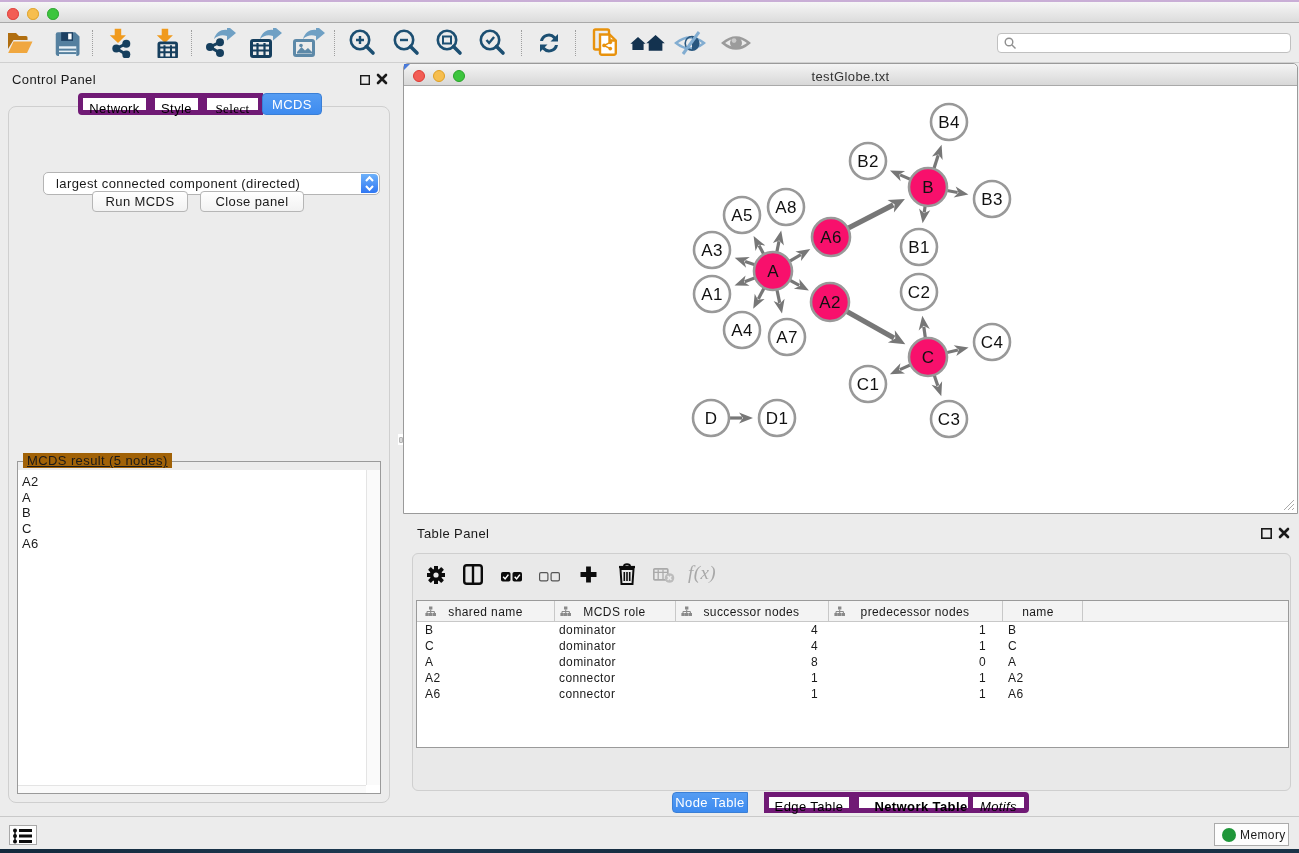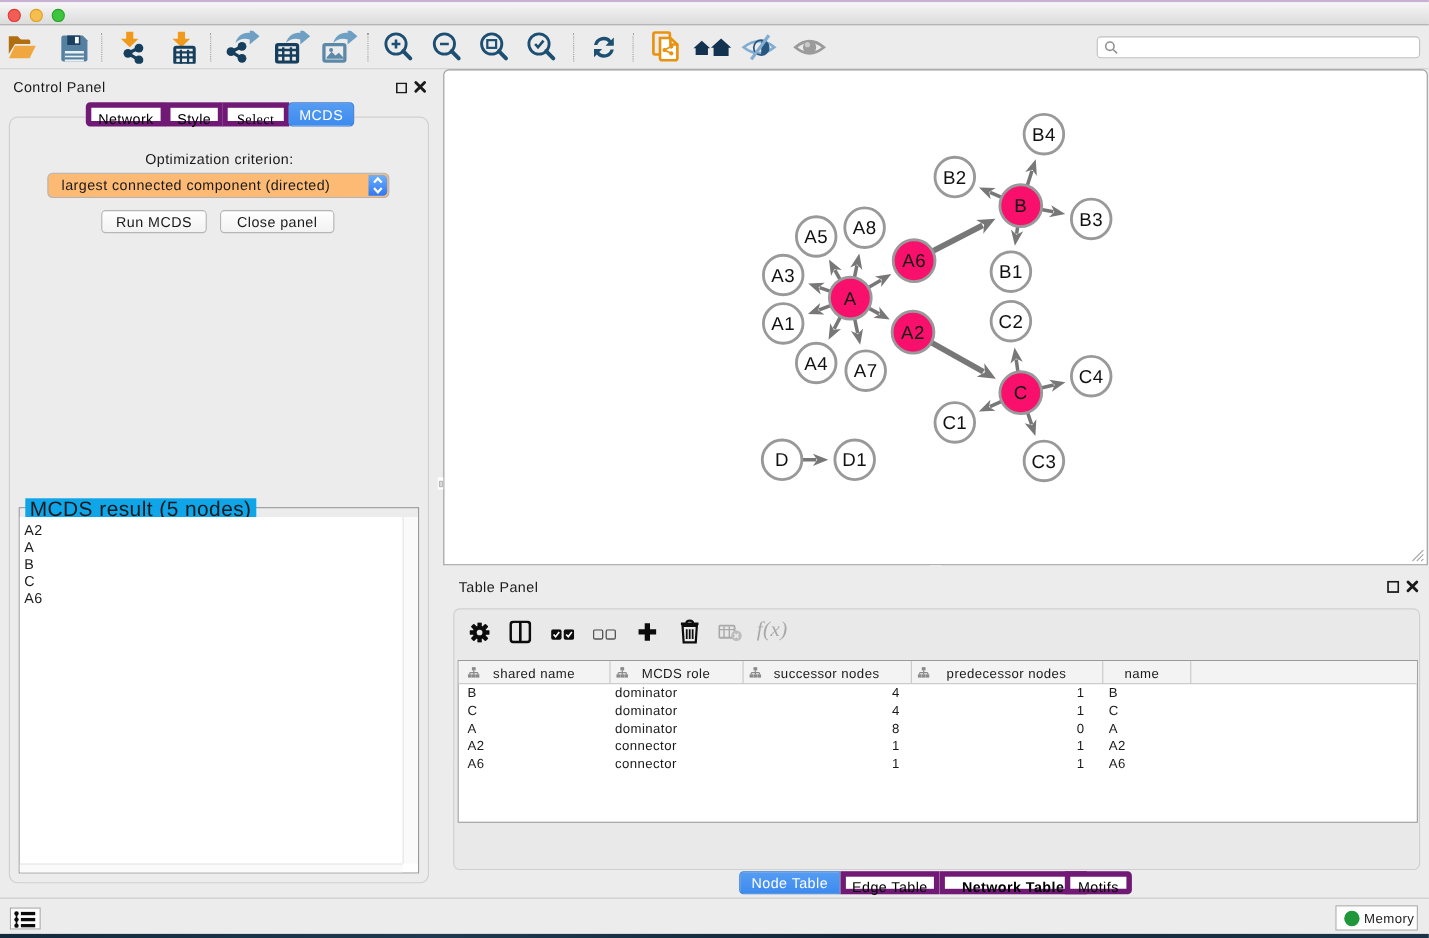--- a/index.html
+++ b/index.html
@@ -163,46 +163,54 @@
       <path d="M2 2 L10 10 M10 2 L2 10" stroke="#1a1a1a" stroke-width="2.6" stroke-linecap="round"></path>
     </svg>
 
   <div class="abs" style="left:8px;top:42px;width:382px;height:697px;background:#ECECEC;border:1px solid #cfcfcf;border-radius:8px;"></div>
 
   <div class="tab" style="left:78px;top:29px;width:73px;height:22px;line-height:21px;border-radius:4px 0 0 4px;">Network</div>
   <div class="tab" style="left:150px;top:29px;width:53px;height:22px;line-height:21px;">Style</div>
   <div class="tab" style="left:202px;top:29px;width:61px;height:22px;line-height:21px;font-family:Liberation Serif, serif;">Select</div>
   <div class="tab seltab" style="left:262px;top:29px;width:60px;height:22px;line-height:21px;border-radius:4px;">MCDS</div>
 
-  <div class="abs" style="left:0;top:73px;width:399px;text-align:center;font-size:13px;">Optimization criterion:</div>
-
-  <div class="abs" style="left:43px;top:93px;width:311px;height:23px;background:#fdba74;border:1px solid #b4b4b4;border-radius:5px;">
+
+  <div class="abs" style="left:43px;top:108px;width:337px;height:23px;background:#ffffff;border:1px solid #b4b4b4;border-radius:5px;">
     <div class="abs" style="left:12px;top:3px;font-size:13px;">largest connected component (directed)</div>
     <div class="abs" style="right:1px;top:1px;width:17px;height:19px;border-radius:0 4px 4px 0;background:linear-gradient(#6db1fa,#3077f3);">
       <svg width="17" height="19" viewBox="0 0 17 19">
           <path d="M5 7 L8.5 3.2 L12 7" fill="none" stroke="#fff" stroke-width="2"></path>
           <path d="M5 12 L8.5 15.8 L12 12" fill="none" stroke="#fff" stroke-width="2"></path>
         </svg>
     </div>
   </div>
 
   <div class="btn abs" style="left:92px;top:127px;width:96px;height:21px;line-height:20px;">Run MCDS</div>
   <div class="btn abs" style="left:200px;top:127px;width:104px;height:21px;line-height:20px;">Close panel</div>
 
   <div class="abs" style="left:17px;top:397px;width:364px;height:333px;border:1px solid #9a9a9a;">
-     <div class="abs" style="left:5px;top:-9px;background:#0ea5e9;padding:0 4px;font-size:19px;text-decoration:underline;">MCDS result (5 nodes)</div>
+     <div class="abs" style="left:5px;top:-9px;background:#a16207;padding:0 4px;font-size:13px;text-decoration:underline;">MCDS result (5 nodes)</div>
      <div class="abs" style="left:0px;top:8px;right:0px;bottom:0px;background:#fff;">
         <div class="abs" style="left:4px;top:4px;font-size:13px;line-height:15.5px;">A2<br>A<br>B<br>C<br>A6</div>
         <div class="abs" style="right:0;top:0;bottom:8px;width:14px;background:#fafafa;border-left:1px solid #e4e4e4;"></div>
         <div class="abs" style="left:0;right:14px;bottom:0;height:8px;background:#fafafa;border-top:1px solid #e4e4e4;"></div>
      </div>
   </div>
 </div>
 
 <div class="abs" style="left:403px;top:63px;width:895px;height:451px;background:#fff;border:1px solid #9a9a9a;border-radius:5px 5px 0 0;">
+  <div class="abs" style="left:0;top:0;right:0;height:22px;background:linear-gradient(#f4f4f4,#d8d8d8);border-bottom:1px solid #a9a9a9;border-radius:5px 5px 0 0;">
+    <div style="position:absolute;left:9px;top:6px;width:12px;height:12px;border-radius:50%;background:#F25D55;border:1px solid #DE3A34;box-sizing:border-box;"></div>
+      <div style="position:absolute;left:29px;top:6px;width:12px;height:12px;border-radius:50%;background:#F6BE4F;border:1px solid #DFA023;box-sizing:border-box;"></div>
+      <div style="position:absolute;left:49px;top:6px;width:12px;height:12px;border-radius:50%;background:#3DC53E;border:1px solid #28A32A;box-sizing:border-box;"></div>
+    <div class="abs" style="width:100%;text-align:center;top:5px;font-size:13px;color:#333;">testGlobe.txt</div>
+    <svg class="abs" style="left:0;top:0;" width="6" height="6" viewBox="0 0 6 6">
+        <path d="M0 0 H6 L0 6 Z" fill="#3a6fd8" opacity="0.9"></path>
+      </svg>
+  </div>
   <svg class="abs" style="left:0;top:22px;" width="893" height="428" viewBox="0 0 893 428">
     <line x1="369.0" y1="185.0" x2="340.7" y2="195.7" stroke="#777777" stroke-width="3.2"></line>
 <polygon points="330.5,199.5 341.6,189.4 339.9,196.0 345.5,199.8" fill="#777777"></polygon>
 <line x1="369.0" y1="185.0" x2="341.1" y2="175.4" stroke="#777777" stroke-width="3.2"></line>
 <polygon points="330.7,171.8 345.8,171.1 340.2,175.1 342.1,181.7" fill="#777777"></polygon>
 <line x1="369.0" y1="185.0" x2="354.3" y2="213.0" stroke="#777777" stroke-width="3.2"></line>
 <polygon points="349.2,222.8 350.7,207.8 353.9,213.8 360.6,213.0" fill="#777777"></polygon>
 <line x1="369.0" y1="185.0" x2="355.0" y2="159.6" stroke="#777777" stroke-width="3.2"></line>
 <polygon points="349.6,150.0 361.3,159.5 354.5,158.8 351.5,165.0" fill="#777777"></polygon>
 <line x1="369.0" y1="185.0" x2="375.7" y2="216.8" stroke="#777777" stroke-width="3.2"></line>
@@ -430,24 +438,24 @@
             <div class="abs" style="left:8px;top:1px;">A6</div>
             <div class="abs" style="left:142px;top:1px;">connector</div>
             <div class="abs" style="left:311px;width:90px;text-align:right;top:1px;">1</div>
             <div class="abs" style="left:480px;width:89px;text-align:right;top:1px;">1</div>
             <div class="abs" style="left:591px;top:1px;">A6</div>
           </div>
       </div>
     </div>
   </div>
 
-  <div class="tab seltab" style="left:269px;top:278px;width:92px;height:21px;line-height:20px;border-radius:4px 0 0 4px;">Node Table</div>
+  <div class="tab seltab" style="left:269px;top:278px;width:76px;height:21px;line-height:20px;border-radius:4px 0 0 4px;">Node Table</div>
   <div class="tab" style="left:361px;top:278px;width:90px;height:21px;line-height:20px;">Edge Table</div>
   <div class="tab" style="left:451px;top:278px;width:134px;height:21px;line-height:20px;font-weight:bold;">Network Table</div>
-  <div class="tab" style="left:565px;top:278px;width:61px;height:21px;line-height:20px;border-radius:0 4px 4px 0;">Motifs</div>
+  <div class="tab" style="left:565px;top:278px;width:61px;height:21px;line-height:20px;border-radius:0 4px 4px 0;font-style:italic;">Motifs</div>
 </div>
 
 <div class="abs" style="left:0;top:816px;width:1299px;height:33px;background:#ECECEC;border-top:1px solid #c9c9c9;">
   <div class="abs" style="left:9px;top:8px;width:28px;height:20px;background:#fdfdfd;border:1px solid #a8a8a8;text-align:center;">
     <div style="margin-top:1px;display:inline-block;line-height:0;"><svg width="22" height="18" viewBox="0 0 22 18" style="">
           <circle cx="3" cy="3.5" r="2" fill="#0c0c0c"></circle>
           <circle cx="3" cy="9" r="2" fill="#0c0c0c"></circle>
           <circle cx="3" cy="14.5" r="2" fill="#0c0c0c"></circle>
           <path d="M3 3.5 V14.5" stroke="#0c0c0c" stroke-width="1.4"></path>
           <rect x="7" y="2" width="13" height="3" fill="#0c0c0c"></rect>

